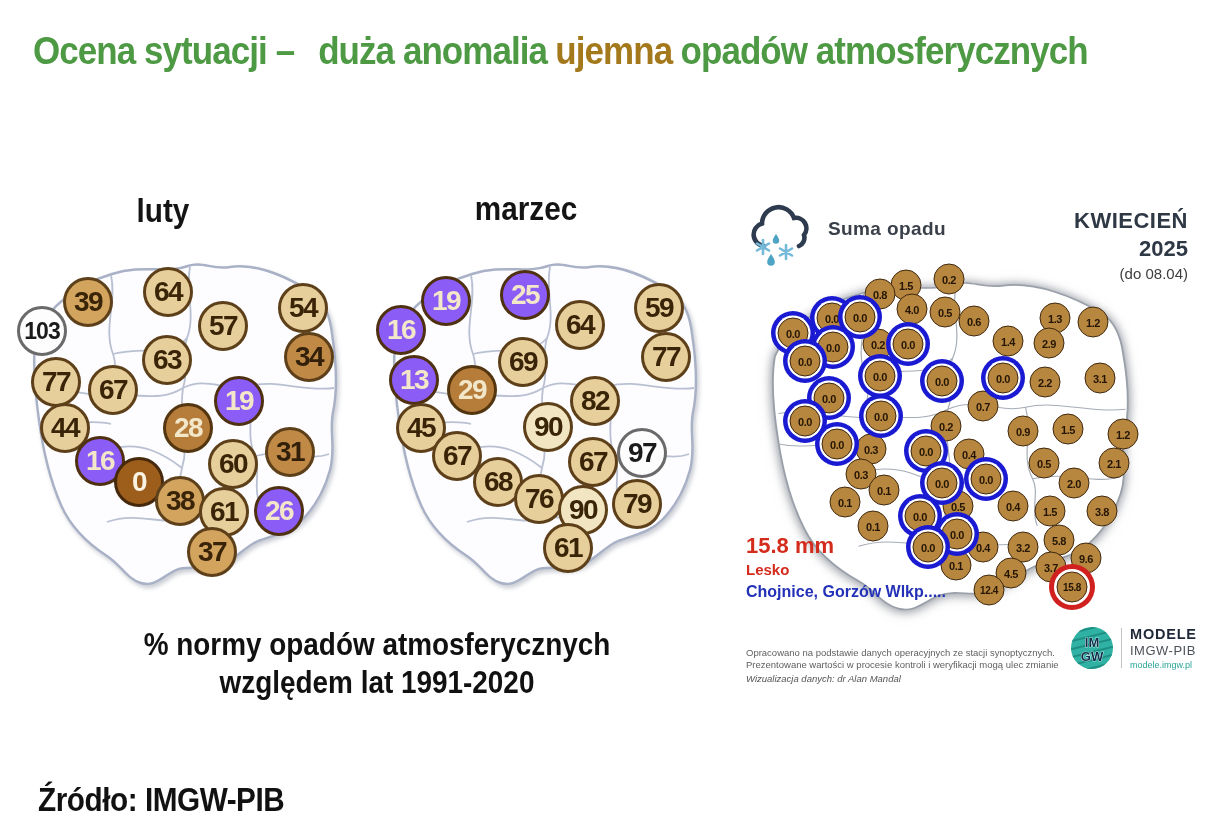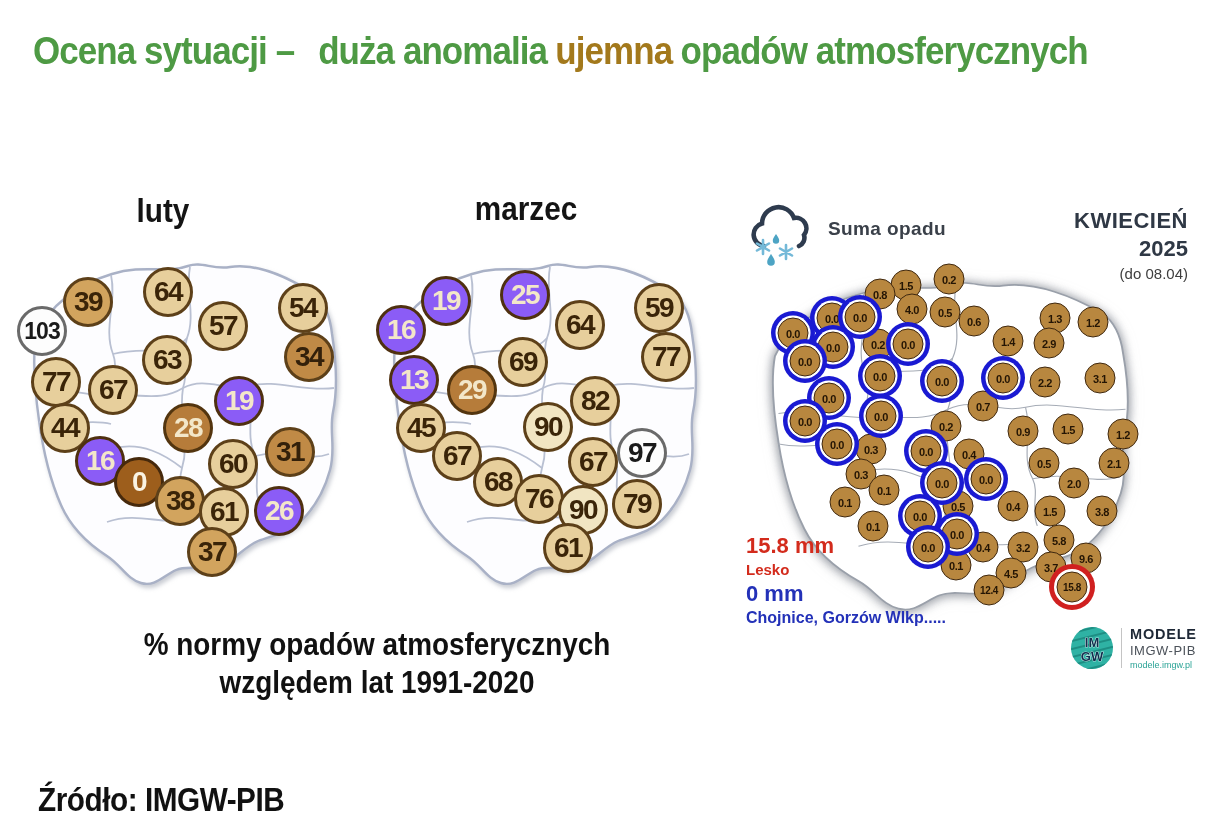--- a/index.html
+++ b/index.html
@@ -256,24 +256,28 @@
     <div class="month">KWIECIEŃ</div>
     <div class="year">2025</div>
     <div class="note">(do 08.04)</div>
   </div>
 
   <div class="legend-max">
     <div class="val">15.8 mm</div>
     <div class="name">Lesko</div>
   </div>
   <div class="legend-min">
-    <div class="val">0 mm</div>
     <div class="name">Chojnice, Gorzów Wlkp.....</div>
   </div>
 
+  <div class="footnotes">
+    <div>Opracowano na podstawie danych operacyjnych ze stacji synoptycznych.</div>
+    <div>Prezentowane wartości w procesie kontroli i weryfikacji mogą ulec zmianie</div>
+    <div class="viz">Wizualizacja danych: dr Alan Mandal</div>
+  </div>
 
   <div class="logo">
     <svg width="44" height="44" viewBox="0 0 44 44">
       <defs>
           <clipPath id="lc">
             <circle cx="22" cy="22" r="21"></circle>
           </clipPath>
         </defs>
       <circle cx="22" cy="22" r="21" fill="#2fb2a4"></circle>
       <g clip-path="url(#lc)" stroke="#1e8e83" stroke-width="2">

